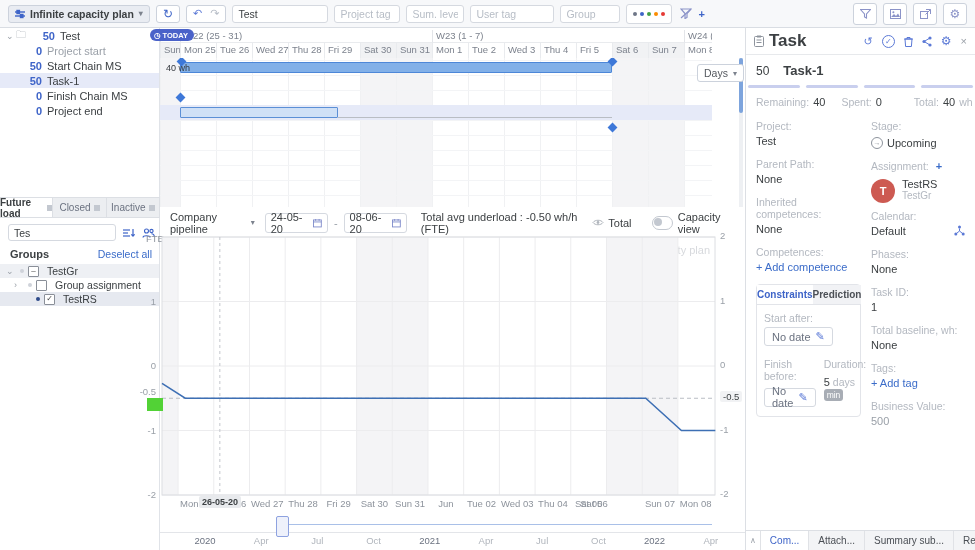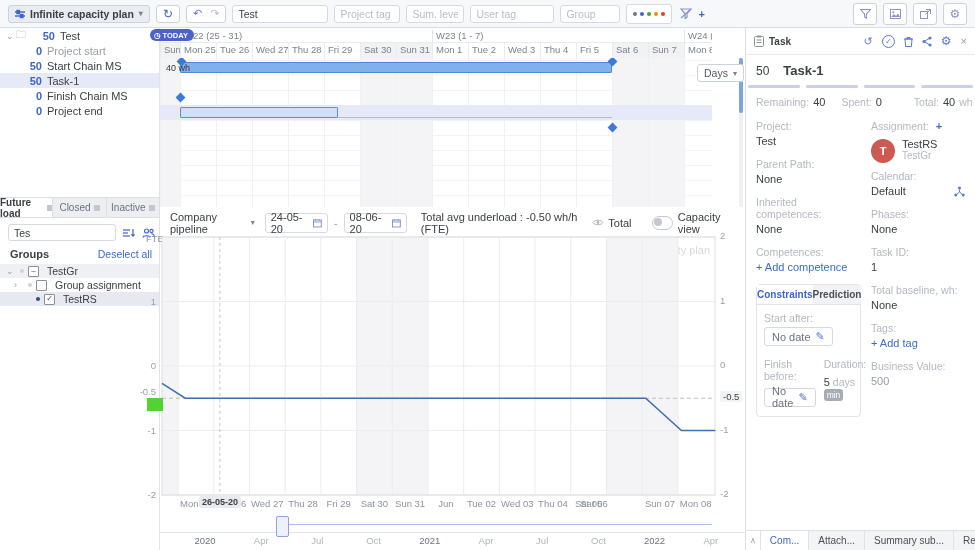--- a/index.html
+++ b/index.html
@@ -73,21 +73,21 @@
   .date-chip{position:absolute;left:199px;top:496px;background:#e8eaed;color:#3c4043;font-weight:bold;font-size:9px;padding:1px 3px;border-radius:2px;z-index:4;}
   
   .mini-handle{position:absolute;left:276px;top:516px;width:11px;height:19px;border:1px solid #8ea2e0;background:#eef1fb;border-radius:2px;}
   .mini-line{position:absolute;left:287px;top:524px;width:425px;height:1px;background:#a9c0e8;}
   .mini-axis{position:absolute;left:160px;top:532px;width:585px;height:1px;background:#e3e5e9;}
   .mini-label{position:absolute;top:535px;font-size:9.5px;color:#b0b5bc;transform:translateX(-50%);}
   .mini-label.yr{color:#6b7280;}
   
   .right-panel{position:absolute;left:745px;top:28px;width:230px;height:522px;border-left:1px solid #dcdfe4;background:#fff;box-sizing:border-box;}
   .rp-head{display:flex;align-items:center;height:26px;border-bottom:1px solid #e7e9ec;padding:0 8px;gap:5px;}
-  .rp-title{font-weight:bold;font-size:10px;flex:none;text-align:right;}
+  .rp-title{font-weight:bold;font-size:17px;flex:none;text-align:right;}
   .rp-icons{margin-left:auto;display:flex;gap:9px;align-items:center;color:#5b79d6;}
   .rp-icons .x{color:#9aa0a8;}
   .rp-task-title{display:flex;align-items:baseline;gap:14px;padding:8px 10px 7px 10px;}
   .seg-divider{display:flex;gap:6px;padding:0 2px;}
   .seg-divider div{flex:1;height:3px;background:#c9cfee;border-radius:2px;}
   .metrics{display:flex;align-items:center;gap:4px;padding:8px 10px 0 10px;font-size:10.5px;}
   .lbl{color:#b3b8c0;font-size:10.5px;}
   .val{color:#3c4043;font-size:11px;}
   .field{margin-bottom:11px;}
   .field .lbl{display:block;margin-bottom:3px;}
@@ -548,20 +548,27 @@
                 <span class="val">5</span>
                 <span class="lbl">days</span>
                 <span class="min-chip">min</span>
               </div>
             </div>
           </div>
         </div>
       </div>
 
       <div class="rp-col">
+        <div class="field">
+          <span class="lbl">Stage:</span>
+          <span class="val" style="display:inline-flex;align-items:center;gap:4px;">
+            <span style="width:10px;height:10px;border:1px solid #8d939c;border-radius:50%;display:inline-flex;align-items:center;justify-content:center;font-size:7px;color:#8d939c;">→</span>
+            <span>Upcoming</span>
+          </span>
+        </div>
         <div class="field" style="margin-bottom:6px;">
           <span class="lbl" style="display:inline;">Assignment:</span>
           <span class="link" style="font-weight:bold;margin-left:4px;">+</span>
           <div style="display:flex;gap:7px;align-items:center;margin-top:6px;">
             <span class="avatar">T</span>
             <span>
               <span class="val" style="display:block;">TestRS</span>
               <span class="lbl" style="font-size:10px;">TestGr</span>
             </span>
           </div>

